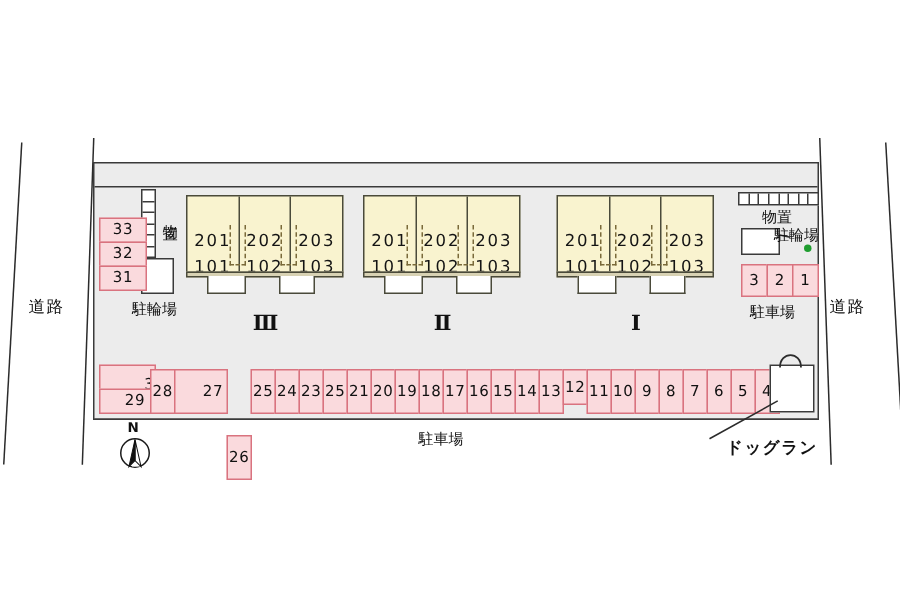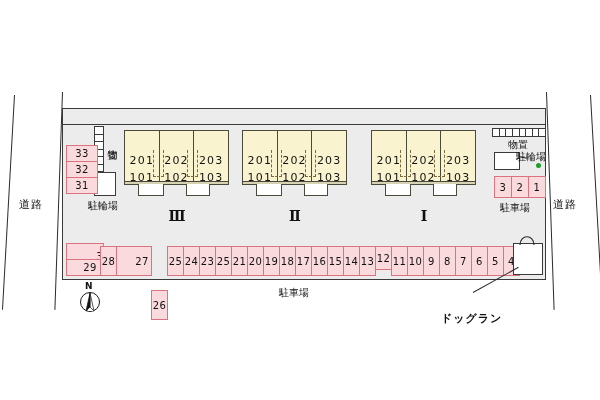--- a/index.html
+++ b/index.html
@@ -266,21 +266,21 @@
       <div class="stall" style="width: 17px; height: 30px;">5</div>
       <div class="stall" style="width: 17px; height: 30px;">4</div>
     </div>
   <div class="jp-label" style="left:279px;top:286px;">駐車場</div>
 
   <div class="white-box" style="left:513px;top:243px;width:30px;height:32px;"></div>
   <svg style="position:absolute;left:518px;top:232px;width:22px;height:14px;overflow:visible;">
     <path d="M2 13 C2 2, 16 2, 16 13" fill="none" stroke="#2b2b2b" stroke-width="1.2"></path>
   </svg>
   <div class="leader" style="left:473px;top:292px;width:52px;transform:rotate(-29deg);"></div>
-  <div class="jp-label bold" style="left:441px;top:291px;margin-top:20px;">ドッグラン</div>
+  <div class="jp-label bold" style="left:484px;top:291px;">ドッグラン</div>
 
   <div class="compass" style="left:80px;top:284px;width:22px;height:30px;">
     <div class="ring"></div>
     <div class="needle-light"></div>
     <svg style="position:absolute;left:0;top:8px;width:20px;height:20px;overflow:visible;">
       <polygon points="10,1 14,19 10,15" fill="#ffffff" stroke="#111" stroke-width="0.7"></polygon>
       <polygon points="10,1 6,19 10,15" fill="#111111" stroke="#111" stroke-width="0.7"></polygon>
     </svg>
     <div class="n">N</div>
   </div>

